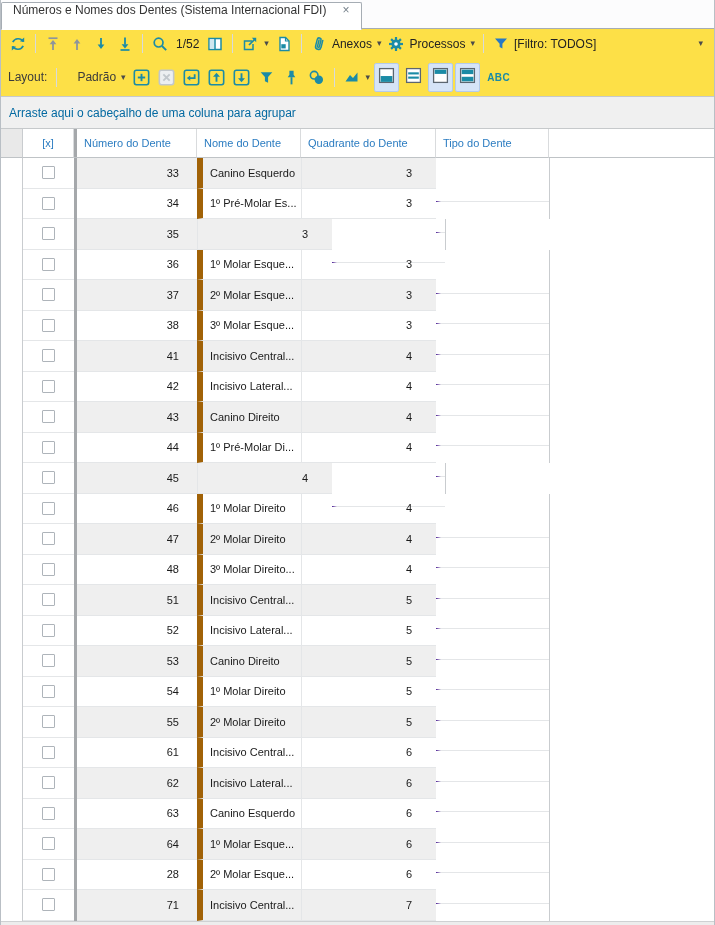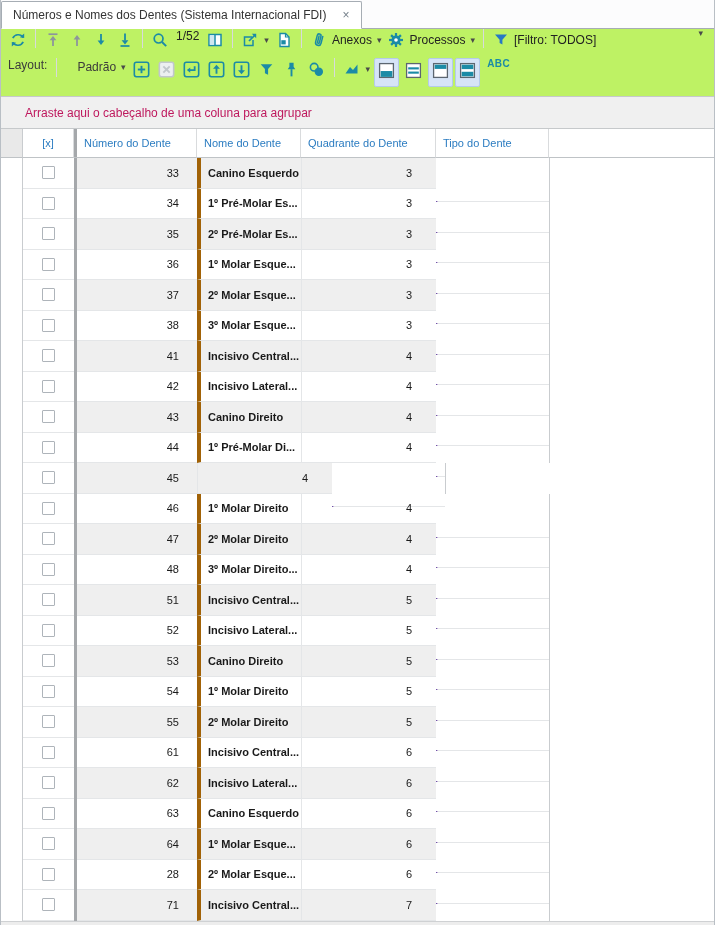--- a/index.html
+++ b/index.html
@@ -6,67 +6,67 @@
   *{box-sizing:border-box;}
   .window{
     width:715px;height:925px;position:relative;background:#fff;
     font-family:"Liberation Sans",sans-serif;color:#222;overflow:hidden;
     border-left:1px solid #b9bfc5;border-right:1px solid #b9bfc5;
   }
   
   .tabbar{height:29px;position:relative;background:#fcfcfd;}
   .tabbar::after{content:"";position:absolute;left:0;right:0;bottom:0;height:1px;background:#a6adb4;}
   .tab{
-    position:relative;z-index:2;display:inline-flex;align-items:center;gap:14px;
+    position:relative;z-index:2;display:inline-flex;gap:14px;
     height:28px;margin-top:1px;margin-left:0;padding:0 10px 0 11px;
     background:#fff;border:1px solid #a6adb4;border-bottom:1px solid #fff;
     border-radius:2px 2px 0 0;font-size:12px;color:#333;cursor:default;
   }
   .tab-close{font-size:12px;color:#76818b;line-height:1;padding:1px 2px;}
   
-  .toolbar{display:flex;align-items:flex-start;padding:0 5px;background:#bef264;}
+  .toolbar{display:flex;align-items:center;padding:0 5px;background:#fde047;}
   .tb1{height:29px;}
   .tb2{height:38px;border-bottom:0;}
   .sep{width:1px;height:19px;background:#d8dadc;margin:0 5px;flex:none;}
   .tbtn{display:flex;align-items:center;gap:4px;padding:2px 3px;border-radius:2px;flex:none;}
   .tbtn svg{display:block;}
   .tlabel{font-size:12px;color:#222;white-space:nowrap;}
   .caret{font-size:9px;color:#4a4a4a;line-height:1;margin-left:1px;}
   .counter{font-size:12px;color:#222;margin:0 4px;}
   .layout-label{font-size:12px;color:#3b3b3b;margin:0 4px 0 2px;}
   .preset{font-size:12px;color:#3b3b3b;margin-left:12px;}
   .toggle{padding:3px;border:1px solid transparent;border-radius:2px;margin:0 1px;display:flex;}
   .toggle.sel{background:#d6e4f7;border-color:#b4cbe9;}
   .abc{font-size:10px;font-weight:bold;letter-spacing:.5px;color:#1b8ba6;margin-left:6px;}
   
   .group-panel{
     height:33px;background:#f0f0f0;border-top:1px solid #c6c9cb;border-bottom:1px solid #c6c9cb;
-    display:flex;align-items:center;padding-left:24px;font-size:12px;color:#be185d;
+    display:flex;align-items:center;padding-left:8px;font-size:12px;color:#0369a1;
   }
   
   .grid-header{display:flex;height:29px;background:#fff;font-size:11px;color:#2b7cc1;}
   .hc{display:flex;align-items:center;border-bottom:1px solid #bfc3c6;border-right:1px solid #d9dbdd;padding:0 7px;white-space:nowrap;overflow:hidden;}
   .hc.ind{width:22px;background:#e9e9e9;padding:0;border-right:1px solid #c9cccf;}
   .hc.chk{width:51px;justify-content:center;}
   .hc.thick{width:3px;background:#a5a8ab;padding:0;border:none;border-bottom:1px solid #bfc3c6;}
   .hc.num{width:120px;}
   .hc.nome{width:104px;}
   .hc.quad{width:135px;}
   .hc.tipo{width:113px;text-align:right;}
   .hc.fill{flex:1;border-right:none;border-left:0;}
   .grid-rows{font-size:11px;color:#1a1a1a;}
   .grow{display:flex;height:30.5px;background:#fff;}
   .c{display:flex;align-items:center;white-space:nowrap;overflow:hidden;}
   .c.ind{width:22px;border-right:1px solid #c9cccf;background:#fff;}
   .c.chk{width:51px;justify-content:center;border-bottom:1px solid #e4e6e8;background:#fff;}
   .c.thick{width:3px;background:#a5a8ab;}
   .c.num{width:120px;justify-content:flex-end;padding-right:18px;border-bottom:1px solid #e4e6e8;}
-  .c.nome{width:104px;padding-left:7px;border-left:4px solid #a16207;border-bottom:1px solid #e4e6e8;font-weight:bold;}
+  .c.nome{width:104px;padding-left:7px;border-left:6px solid #a16207;border-bottom:1px solid #e4e6e8;}
   .c.quad{width:135px;justify-content:flex-end;padding-right:24px;border-left:1px solid #e4e6e8;border-bottom:1px solid #e4e6e8;}
-  .c.tipo{width:113px;padding-left:7px;border-left:2px solid #4c1d95;border-bottom:1px solid #e4e6e8;margin-top:43px;}
+  .c.tipo{width:113px;padding-left:7px;border-left:5px solid #4c1d95;border-bottom:1px solid #e4e6e8;margin-top:43px;}
   .c.fillr{flex:1;border-left:1px solid #c9cccf;background:#fff;}
   .grow.alt .c.num,.grow.alt .c.nome,.grow.alt .c.quad,.grow.alt .c.tipo{background:#efefef;}
   .cb{width:13px;height:13px;border:1px solid #aeb4ba;background:#fff;border-radius:1px;}
   .bottom-strip{height:5px;background:#ededed;border-top:1px solid #cfd1d3;}
 </style>
 </head>
 <body>
 
 <div class="window">
 
@@ -354,21 +354,20 @@
         <div class="c tipo">Permanente</div>
         <div class="c fillr"></div>
       </div>
       <div class="grow alt">
         <div class="c ind"></div>
         <div class="c chk">
           <span class="cb"></span>
         </div>
         <div class="c thick"></div>
         <div class="c num">35</div>
-        <div class="c nome">2º Pré-Molar Es...</div>
         <div class="c quad">3</div>
         <div class="c tipo">Permanente</div>
         <div class="c fillr"></div>
       </div>
       <div class="grow">
         <div class="c ind"></div>
         <div class="c chk">
           <span class="cb"></span>
         </div>
         <div class="c thick"></div>

